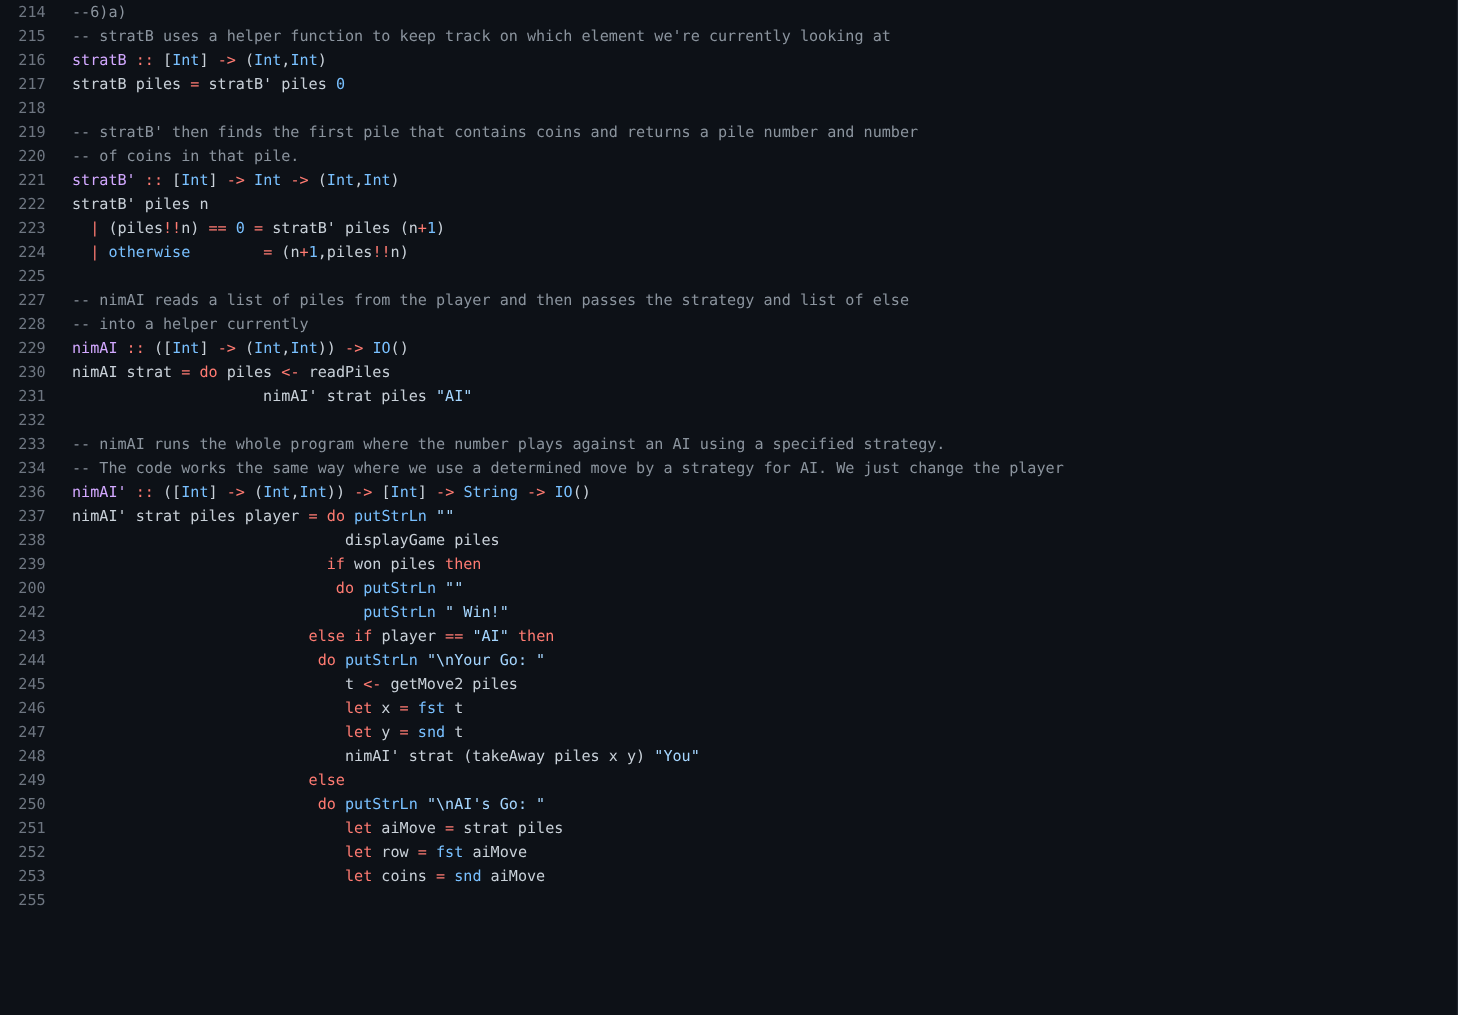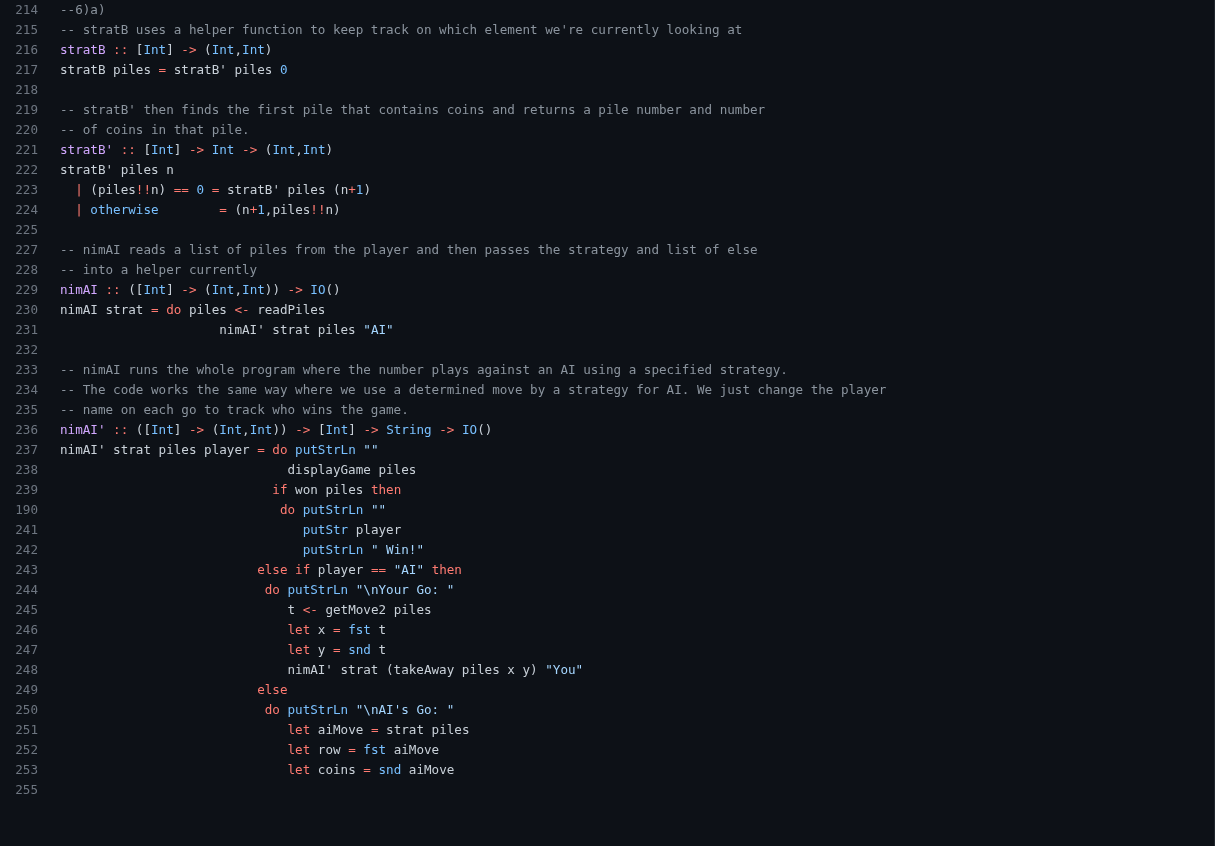--- a/index.html
+++ b/index.html
@@ -90,27 +90,25 @@
       <div class="code-line"><span class="line-number">224</span><span class="line-content"><span class="tok-plain">  </span><span class="tok-guard">|</span><span class="tok-plain"> </span><span class="tok-func">otherwise</span><span class="tok-plain">        </span><span class="tok-operator">=</span><span class="tok-plain"> (n</span><span class="tok-operator">+</span><span class="tok-number">1</span><span class="tok-plain">,piles</span><span class="tok-operator">!!</span><span class="tok-plain">n)</span></span></div>
       <div class="code-line"><span class="line-number">225</span><span class="line-content"></span></div>
       <div class="code-line"><span class="line-number">227</span><span class="line-content"><span class="tok-comment">-- nimAI reads a list of piles from the player and then passes the strategy and list of else</span></span></div>
       <div class="code-line"><span class="line-number">228</span><span class="line-content"><span class="tok-comment">-- into a helper currently</span></span></div>
       <div class="code-line"><span class="line-number">229</span><span class="line-content"><span class="tok-def">nimAI</span><span class="tok-plain"> </span><span class="tok-operator">::</span><span class="tok-plain"> ([</span><span class="tok-type">Int</span><span class="tok-plain">] </span><span class="tok-operator">-&gt;</span><span class="tok-plain"> (</span><span class="tok-type">Int</span><span class="tok-plain">,</span><span class="tok-type">Int</span><span class="tok-plain">)) </span><span class="tok-operator">-&gt;</span><span class="tok-plain"> </span><span class="tok-type">IO</span><span class="tok-plain">()</span></span></div>
       <div class="code-line"><span class="line-number">230</span><span class="line-content"><span class="tok-plain">nimAI strat </span><span class="tok-operator">=</span><span class="tok-plain"> </span><span class="tok-keyword">do</span><span class="tok-plain"> piles </span><span class="tok-operator">&lt;-</span><span class="tok-plain"> readPiles</span></span></div>
       <div class="code-line"><span class="line-number">231</span><span class="line-content"><span class="tok-plain">                     nimAI' strat piles </span><span class="tok-string">"AI"</span></span></div>
       <div class="code-line"><span class="line-number">232</span><span class="line-content"></span></div>
       <div class="code-line"><span class="line-number">233</span><span class="line-content"><span class="tok-comment">-- nimAI runs the whole program where the number plays against an AI using a specified strategy.</span></span></div>
       <div class="code-line"><span class="line-number">234</span><span class="line-content"><span class="tok-comment">-- The code works the same way where we use a determined move by a strategy for AI. We just change the player</span></span></div>
-      <div class="code-line"><span class="line-number">235</span><span class="line-content"><span class="tok-comment">-- name on each go to track who wins the game.</span></span></div>
       <div class="code-line"><span class="line-number">236</span><span class="line-content"><span class="tok-def">nimAI'</span><span class="tok-plain"> </span><span class="tok-operator">::</span><span class="tok-plain"> ([</span><span class="tok-type">Int</span><span class="tok-plain">] </span><span class="tok-operator">-&gt;</span><span class="tok-plain"> (</span><span class="tok-type">Int</span><span class="tok-plain">,</span><span class="tok-type">Int</span><span class="tok-plain">)) </span><span class="tok-operator">-&gt;</span><span class="tok-plain"> [</span><span class="tok-type">Int</span><span class="tok-plain">] </span><span class="tok-operator">-&gt;</span><span class="tok-plain"> </span><span class="tok-type">String</span><span class="tok-plain"> </span><span class="tok-operator">-&gt;</span><span class="tok-plain"> </span><span class="tok-type">IO</span><span class="tok-plain">()</span></span></div>
       <div class="code-line"><span class="line-number">237</span><span class="line-content"><span class="tok-plain">nimAI' strat piles player </span><span class="tok-operator">=</span><span class="tok-plain"> </span><span class="tok-keyword">do</span><span class="tok-plain"> </span><span class="tok-func">putStrLn</span><span class="tok-plain"> </span><span class="tok-string">""</span></span></div>
       <div class="code-line"><span class="line-number">238</span><span class="line-content"><span class="tok-plain">                              displayGame piles</span></span></div>
       <div class="code-line"><span class="line-number">239</span><span class="line-content"><span class="tok-plain">                            </span><span class="tok-keyword">if</span><span class="tok-plain"> won piles </span><span class="tok-keyword">then</span></span></div>
-      <div class="code-line"><span class="line-number">190</span><span class="line-content"><span class="tok-plain">                             </span><span class="tok-keyword">do</span><span class="tok-plain"> </span><span class="tok-func">putStrLn</span><span class="tok-plain"> </span><span class="tok-string">""</span></span></div>
-      <div class="code-line"><span class="line-number">241</span><span class="line-content"><span class="tok-plain">                                </span><span class="tok-func">putStr</span><span class="tok-plain"> player</span></span></div>
+      <div class="code-line"><span class="line-number">200</span><span class="line-content"><span class="tok-plain">                             </span><span class="tok-keyword">do</span><span class="tok-plain"> </span><span class="tok-func">putStrLn</span><span class="tok-plain"> </span><span class="tok-string">""</span></span></div>
       <div class="code-line"><span class="line-number">242</span><span class="line-content"><span class="tok-plain">                                </span><span class="tok-func">putStrLn</span><span class="tok-plain"> </span><span class="tok-string">" Win!"</span></span></div>
       <div class="code-line"><span class="line-number">243</span><span class="line-content"><span class="tok-plain">                          </span><span class="tok-keyword">else</span><span class="tok-plain"> </span><span class="tok-keyword">if</span><span class="tok-plain"> player </span><span class="tok-operator">==</span><span class="tok-plain"> </span><span class="tok-string">"AI"</span><span class="tok-plain"> </span><span class="tok-keyword">then</span></span></div>
       <div class="code-line"><span class="line-number">244</span><span class="line-content"><span class="tok-plain">                           </span><span class="tok-keyword">do</span><span class="tok-plain"> </span><span class="tok-func">putStrLn</span><span class="tok-plain"> </span><span class="tok-string">"\nYour Go: "</span></span></div>
       <div class="code-line"><span class="line-number">245</span><span class="line-content"><span class="tok-plain">                              t </span><span class="tok-operator">&lt;-</span><span class="tok-plain"> getMove2 piles</span></span></div>
       <div class="code-line"><span class="line-number">246</span><span class="line-content"><span class="tok-plain">                              </span><span class="tok-keyword">let</span><span class="tok-plain"> x </span><span class="tok-operator">=</span><span class="tok-plain"> </span><span class="tok-func">fst</span><span class="tok-plain"> t</span></span></div>
       <div class="code-line"><span class="line-number">247</span><span class="line-content"><span class="tok-plain">                              </span><span class="tok-keyword">let</span><span class="tok-plain"> y </span><span class="tok-operator">=</span><span class="tok-plain"> </span><span class="tok-func">snd</span><span class="tok-plain"> t</span></span></div>
       <div class="code-line"><span class="line-number">248</span><span class="line-content"><span class="tok-plain">                              nimAI' strat (takeAway piles x y) </span><span class="tok-string">"You"</span></span></div>
       <div class="code-line"><span class="line-number">249</span><span class="line-content"><span class="tok-plain">                          </span><span class="tok-keyword">else</span></span></div>
       <div class="code-line"><span class="line-number">250</span><span class="line-content"><span class="tok-plain">                           </span><span class="tok-keyword">do</span><span class="tok-plain"> </span><span class="tok-func">putStrLn</span><span class="tok-plain"> </span><span class="tok-string">"\nAI's Go: "</span></span></div>
       <div class="code-line"><span class="line-number">251</span><span class="line-content"><span class="tok-plain">                              </span><span class="tok-keyword">let</span><span class="tok-plain"> aiMove </span><span class="tok-operator">=</span><span class="tok-plain"> strat piles</span></span></div>

